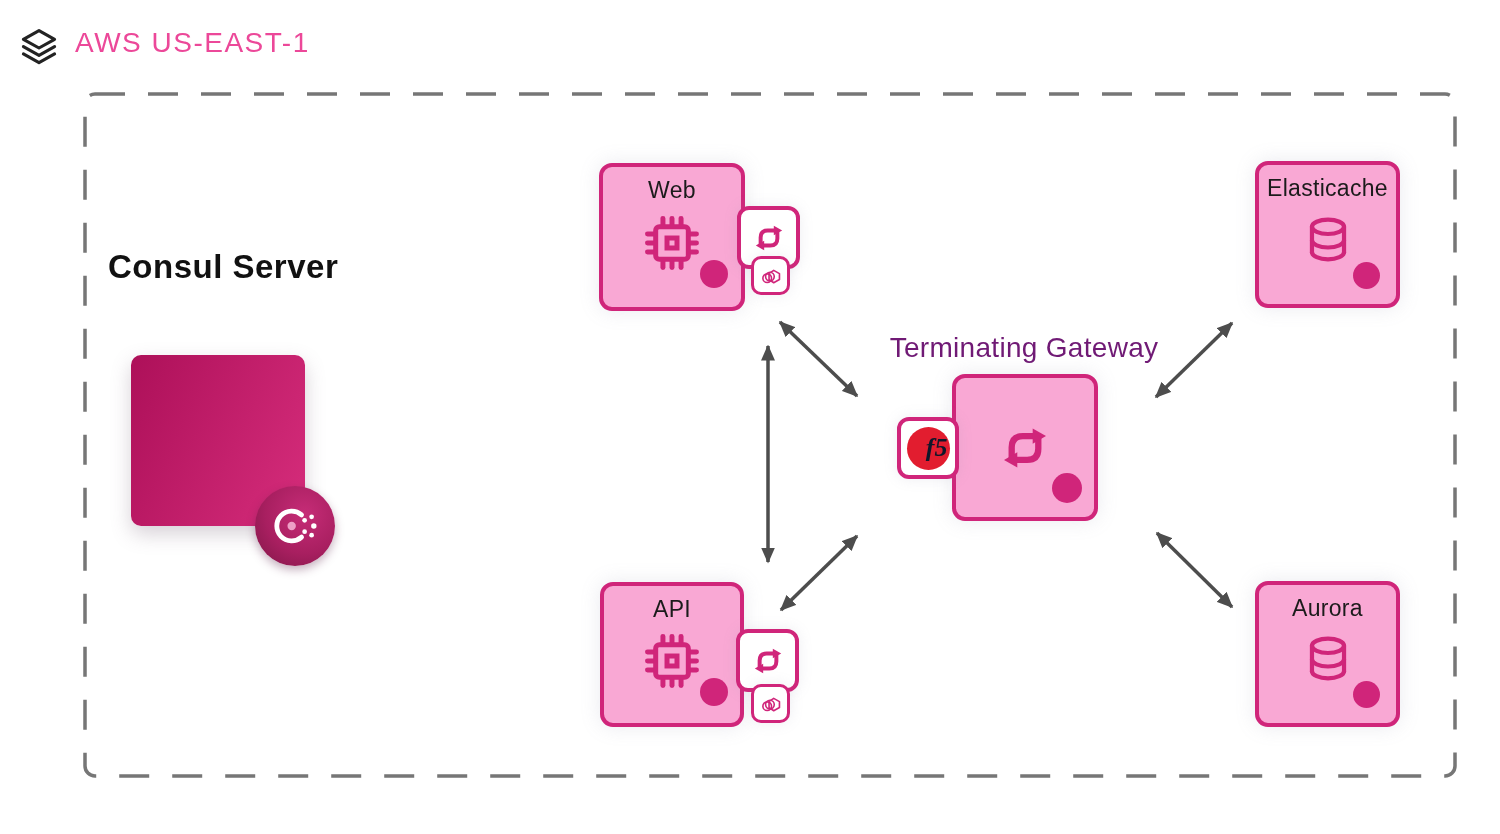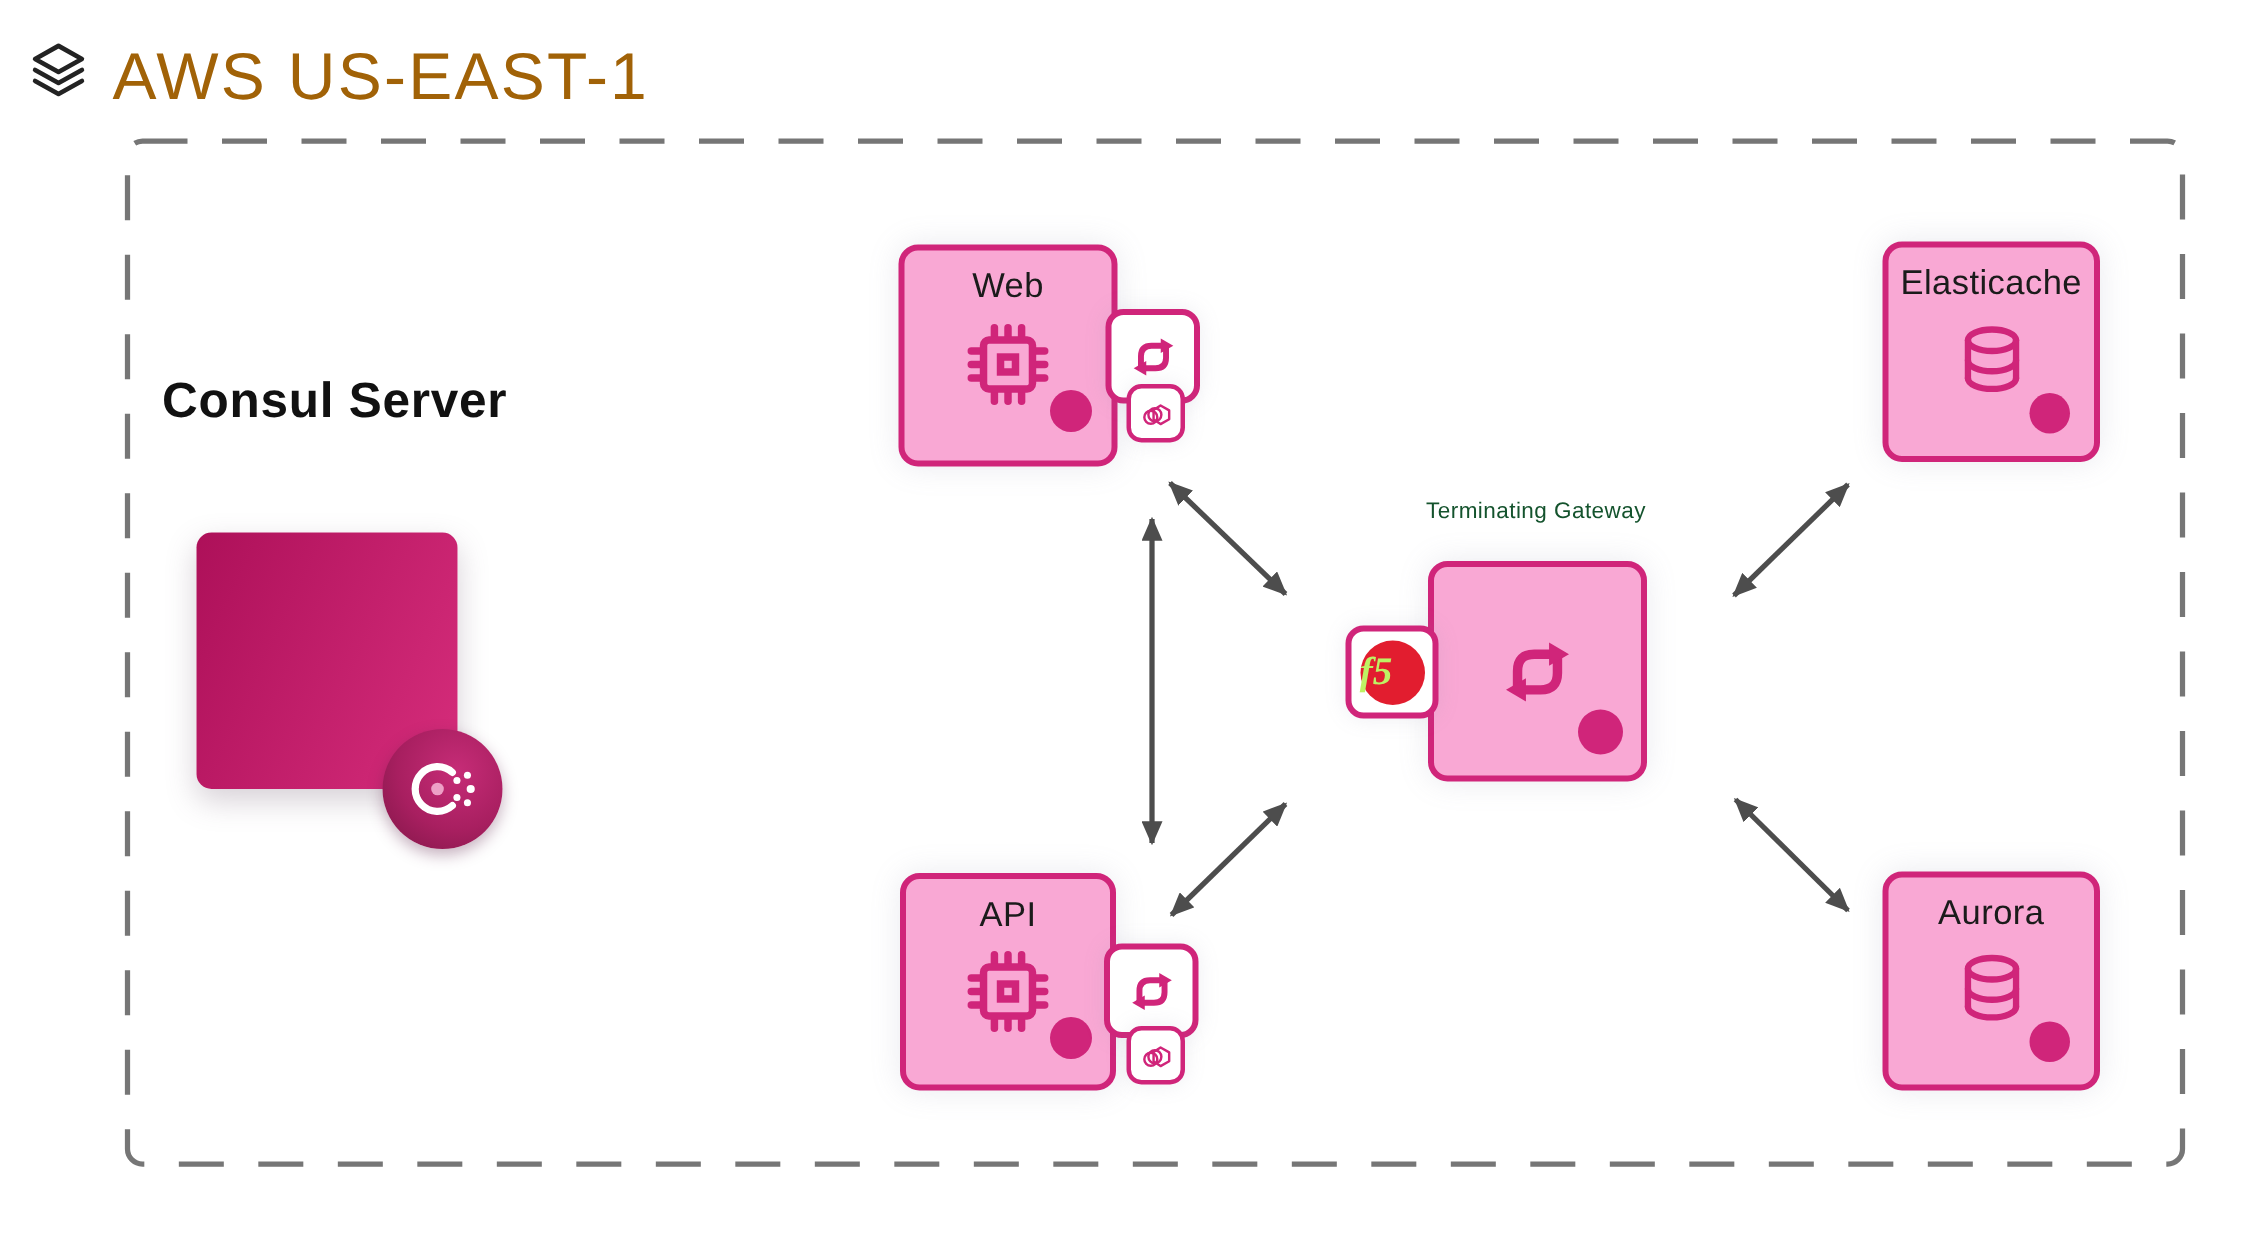--- a/index.html
+++ b/index.html
@@ -12,21 +12,21 @@
     --g2:#d22a78;
   }
   *{margin:0;padding:0;box-sizing:border-box;}
   html,body{background:#fff;}
   #stage{
     position:relative;width:1500px;height:834px;background:#ffffff;
     font-family:"Liberation Sans",sans-serif;color:var(--text);overflow:hidden;
   }
   
   .header-icon{position:absolute;left:17px;top:26px;width:44px;height:44px;}
-  .header-title{position:absolute;left:75px;top:27px;font-size:44px;font-weight:400;letter-spacing:1.5px;color:#a16207;white-space:nowrap;}
+  .header-title{position:absolute;left:75px;top:27px;font-size:28px;font-weight:400;letter-spacing:1.5px;color:#ec4899;white-space:nowrap;}
   
   #overlay{position:absolute;left:0;top:0;width:1500px;height:834px;pointer-events:none;}
   
   .consul-label{position:absolute;left:108px;top:248px;font-size:33px;letter-spacing:0.5px;color:#111;white-space:nowrap;font-weight:bold;}
   .consul-square{
     position:absolute;left:131px;top:355px;width:174px;height:171px;border-radius:10px;
     background:linear-gradient(115deg,var(--g1) 0%,var(--g2) 90%);
     box-shadow:0 8px 20px rgba(110,90,110,0.28);
   }
   .consul-badge{
@@ -52,27 +52,27 @@
     display:flex;align-items:center;justify-content:center;color:var(--magenta);
     box-shadow:0 0 14px rgba(140,140,165,0.15);
   }
   .sidecar-sync{width:63px;height:63px;}
   .sidecar-sync svg{width:44px;height:44px;}
   .sidecar-mini{width:39px;height:39px;border-width:3px;border-radius:10px;}
   .sidecar-mini svg{width:26px;height:26px;}
   .sidecar-f5{width:62px;height:62px;}
   .f5-circle{
     width:43px;height:43px;border-radius:50%;background:var(--f5red);
-    color:#bef264;display:flex;align-items:center;justify-content:flex-start;
+    color:#0f172a;display:flex;align-items:center;justify-content:flex-end;
     font-family:"Liberation Serif",serif;font-style:italic;font-weight:bold;font-size:26px;line-height:1;
     padding-right:2px;
   }
   
   .tg-sync{width:70px;height:70px;}
-  .tg-label{position:absolute;left:874px;top:332px;width:300px;text-align:center;font-size:15px;color:#14532d;letter-spacing:0.3px;white-space:nowrap;}
+  .tg-label{position:absolute;left:874px;top:332px;width:300px;text-align:center;font-size:28px;color:#701a75;letter-spacing:0.3px;white-space:nowrap;}
 </style>
 </head>
 <body>
 
 <div id="stage">
 
   <span class="header-icon">
     <svg viewBox="0 0 48 48" fill="none" stroke="#232323" stroke-width="3.4" stroke-linejoin="round" stroke-linecap="round">
       <path d="M24 5 L41 14.5 L24 24 L7 14.5 Z"></path>
       <path d="M7 22.5 L24 32 L41 22.5"></path>

